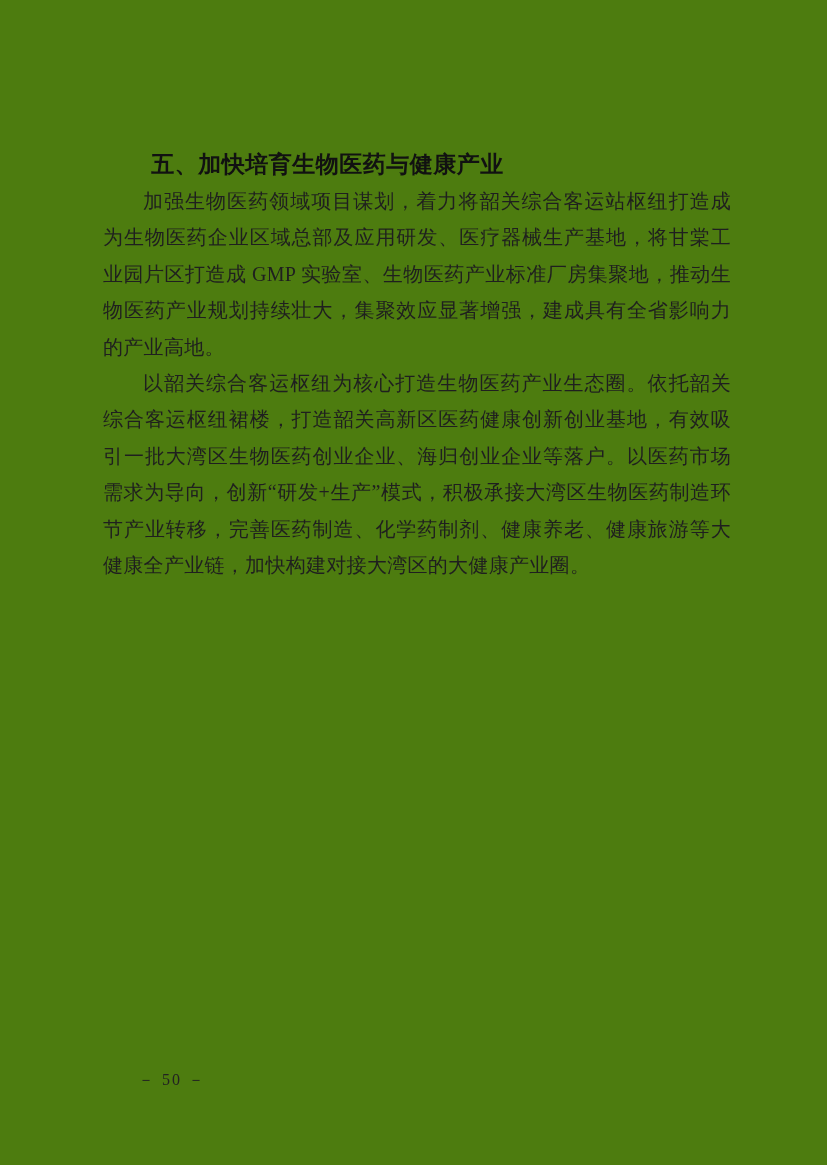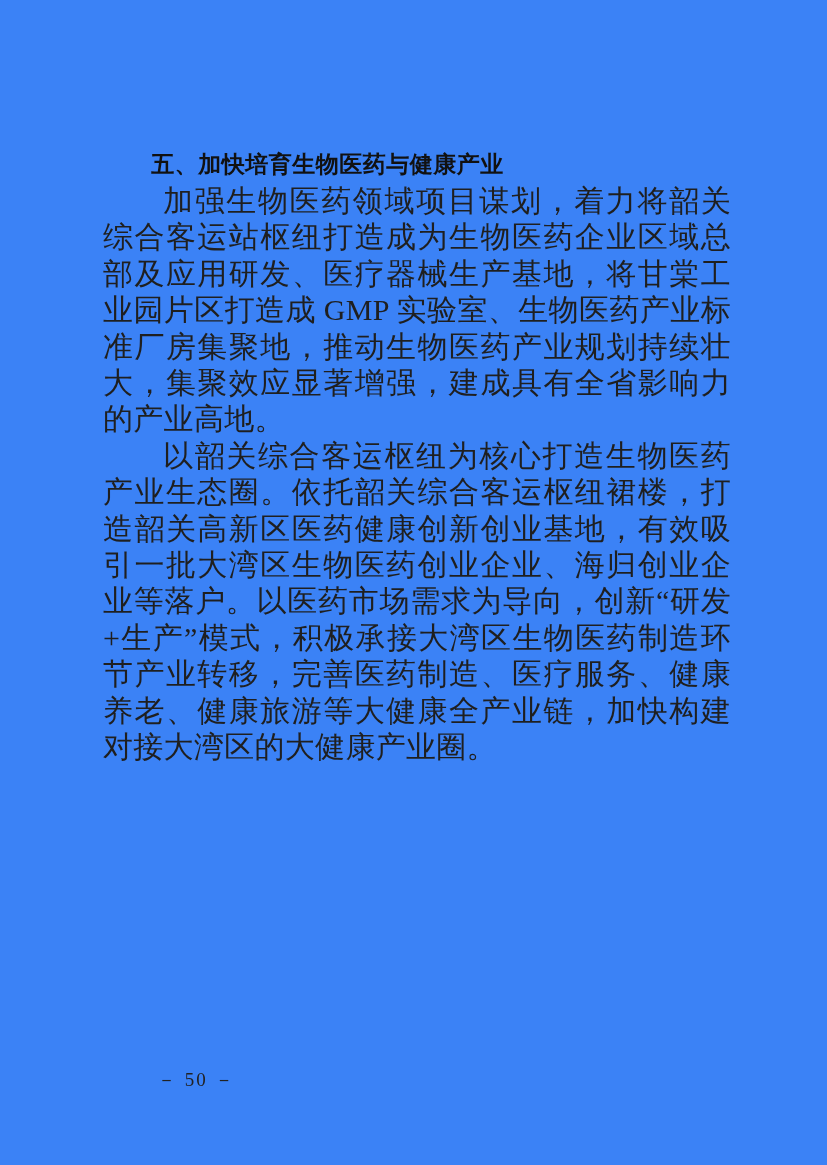--- a/index.html
+++ b/index.html
@@ -4,21 +4,21 @@
 <style>
   html, body {
     margin: 0;
     padding: 0;
     background: #ffffff;
   }
   .page {
     position: relative;
     width: 827px;
     height: 1165px;
-    background: #3b82f6;
+    background: #4d7c0f;
     overflow: hidden;
     font-family: "Liberation Serif", "DejaVu Serif", serif;
     color: #1f1f1f;
   }
   .content {
     position: absolute;
     top: 146px;
     left: 103px;
     width: 628px;
   }
@@ -32,38 +32,38 @@
     line-height: 37px;
     color: #111111;
     letter-spacing: 0.5px;
   }
   .body-paragraph {
     margin: 0;
     padding: 0;
     text-indent: 2em;
     text-align: justify;
     text-justify: inter-ideograph;
-    font-size: 30px;
+    font-size: 20px;
     line-height: 36.4px;
     letter-spacing: 0.3px;
   }
   .page-number {
     position: absolute;
-    left: 157px;
+    left: 138px;
     top: 1068px;
-    font-size: 19px;
+    font-size: 16px;
     line-height: 24px;
     letter-spacing: 2px;
     color: #222222;
     font-family: "Liberation Serif", "DejaVu Serif", serif;
   }
 </style>
 </head>
 <body>
 
 <div class="page">
   <div class="content">
     <h2 class="section-title">五、加快培育生物医药与健康产业</h2>
     <p class="body-paragraph">加强生物医药领域项目谋划，着力将韶关综合客运站枢纽打造成为生物医药企业区域总部及应用研发、医疗器械生产基地，将甘棠工业园片区打造成 GMP 实验室、生物医药产业标准厂房集聚地，推动生物医药产业规划持续壮大，集聚效应显著增强，建成具有全省影响力的产业高地。</p>
-    <p class="body-paragraph">以韶关综合客运枢纽为核心打造生物医药产业生态圈。依托韶关综合客运枢纽裙楼，打造韶关高新区医药健康创新创业基地，有效吸引一批大湾区生物医药创业企业、海归创业企业等落户。以医药市场需求为导向，创新“研发+生产”模式，积极承接大湾区生物医药制造环节产业转移，完善医药制造、医疗服务、健康养老、健康旅游等大健康全产业链，加快构建对接大湾区的大健康产业圈。</p>
+    <p class="body-paragraph">以韶关综合客运枢纽为核心打造生物医药产业生态圈。依托韶关综合客运枢纽裙楼，打造韶关高新区医药健康创新创业基地，有效吸引一批大湾区生物医药创业企业、海归创业企业等落户。以医药市场需求为导向，创新“研发+生产”模式，积极承接大湾区生物医药制造环节产业转移，完善医药制造、化学药制剂、健康养老、健康旅游等大健康全产业链，加快构建对接大湾区的大健康产业圈。</p>
   </div>
   <div class="page-number">－ 50 －</div>
 </div>
 
 </body></html>

